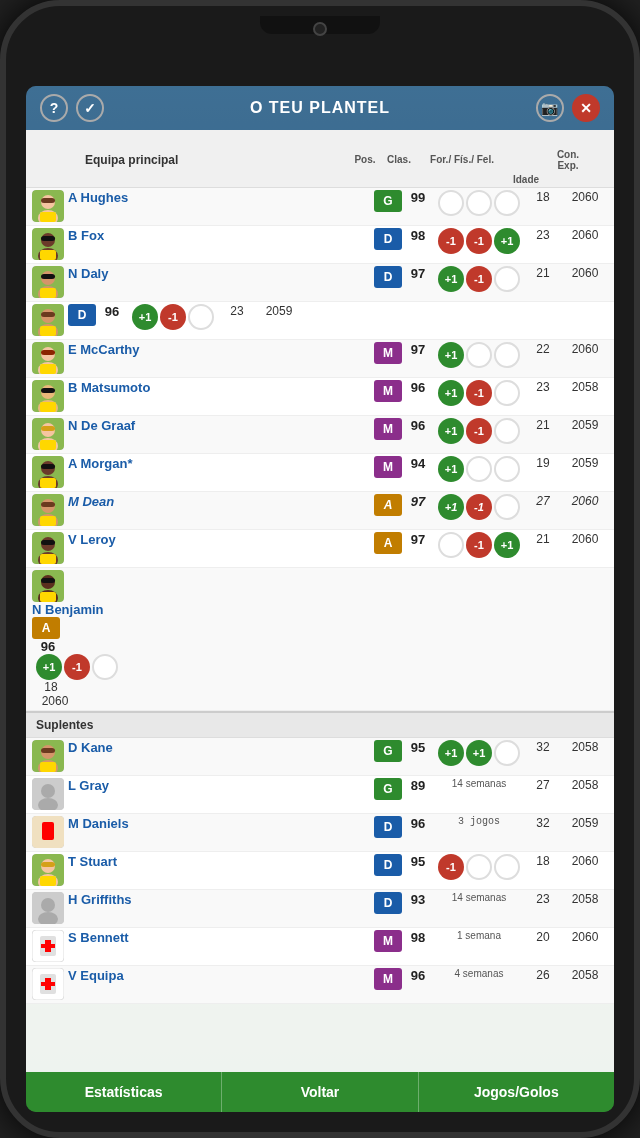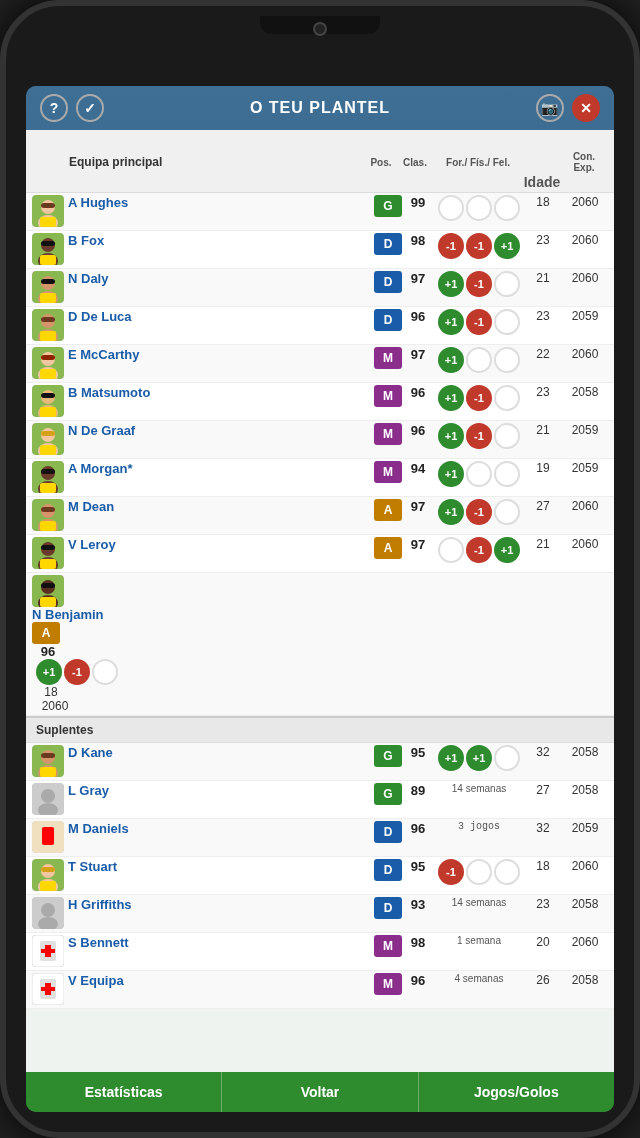--- a/index.html
+++ b/index.html
@@ -230,26 +230,26 @@
       </div>
       <div class="header-title">O TEU PLANTEL</div>
       <div class="header-icons-right">
         <div class="header-icon">📷</div>
         <div class="header-icon" style="background:#c0392b; border-color:#c0392b;">✕</div>
       </div>
     </div>
 
     <div class="content">
 
-      <div style="display:flex; align-items:center; padding: 4px 7px 2px; background:#f0f0f0; border-bottom:1px solid #ddd;">
+      <div style="display:flex; align-items:center; padding: 4px 23px 2px; background:#f0f0f0; border-bottom:1px solid #ddd;">
         <div style="flex:1; font-size:12px; font-weight:bold; color:#333; padding-left:36px;">Equipa principal</div>
         <div style="width:32px; text-align:center; font-size:10px; color:#555; font-weight:bold;">Pos.</div>
         <div style="width:36px; text-align:center; font-size:10px; color:#555; font-weight:bold;">Clas.</div>
         <div style="width:90px; text-align:center; font-size:10px; color:#555; font-weight:bold;">For./ Fís./ Fel.</div>
-        <div style="width:38px; text-align:center; font-size:14px; color:#555; font-weight:bold;margin-top:40px;">Idade</div>
+        <div style="width:38px; text-align:center; font-size:10px; color:#555; font-weight:bold;margin-top:40px;">Idade</div>
         <div style="width:46px; text-align:center; font-size:10px; color:#555; font-weight:bold;">Con. Exp.</div>
       </div>
 
       <div id="main-team-rows">
           <div class="player-row" style="background:#f9f9f9;">
     <div class="player-avatar">
               <svg class="av" viewBox="0 0 32 32">
     <rect width="32" height="32" fill="#8ab850" rx="4"></rect>
     <circle cx="16" cy="12" r="7" fill="#f5c5a0"></circle>
     <rect x="9" y="8" width="14" height="5" rx="3" fill="#6b3a1f"></rect>
@@ -313,21 +313,20 @@
           <div class="player-row" style="background:#fff;">
     <div class="player-avatar">
               <svg class="av" viewBox="0 0 32 32">
     <rect width="32" height="32" fill="#8ab850" rx="4"></rect>
     <circle cx="16" cy="12" r="7" fill="#d4956a"></circle>
     <rect x="9" y="8" width="14" height="5" rx="3" fill="#6b3a1f"></rect>
     <ellipse cx="16" cy="28" rx="10" ry="8" fill="#d4956a"></ellipse>
     <rect x="8" y="22" width="16" height="10" fill="#ffd700" rx="2"></rect>
   </svg>
             </div>
-    <div class="player-name">D De Luca</div>
     <div class="player-pos pos-d">D</div>
     <div class="player-clas">96</div>
     <div class="player-stats">
               <div class="stat-circle stat-green">+1</div>
               <div class="stat-circle stat-red">-1</div>
               <div class="stat-circle stat-empty"></div>
             </div>
     <div class="player-idade">23</div>
     <div class="player-exp">2059</div>
   </div>
@@ -408,21 +407,21 @@
     <div class="player-pos pos-m">M</div>
     <div class="player-clas">94</div>
     <div class="player-stats">
               <div class="stat-circle stat-green">+1</div>
               <div class="stat-circle stat-empty"></div>
               <div class="stat-circle stat-empty"></div>
             </div>
     <div class="player-idade">19</div>
     <div class="player-exp">2059</div>
   </div>
-          <div class="player-row" style="background:#f9f9f9;">
+          <div class="player-row" style="background:#f9f9f9;font-style:italic;">
     <div class="player-avatar">
               <svg class="av" viewBox="0 0 32 32">
     <rect width="32" height="32" fill="#8ab850" rx="4"></rect>
     <circle cx="16" cy="12" r="7" fill="#d4956a"></circle>
     <rect x="9" y="8" width="14" height="5" rx="3" fill="#6b3a1f"></rect>
     <ellipse cx="16" cy="28" rx="10" ry="8" fill="#d4956a"></ellipse>
     <rect x="8" y="22" width="16" height="10" fill="#ffd700" rx="2"></rect>
   </svg>
             </div>
     <div class="player-name">M Dean</div>

